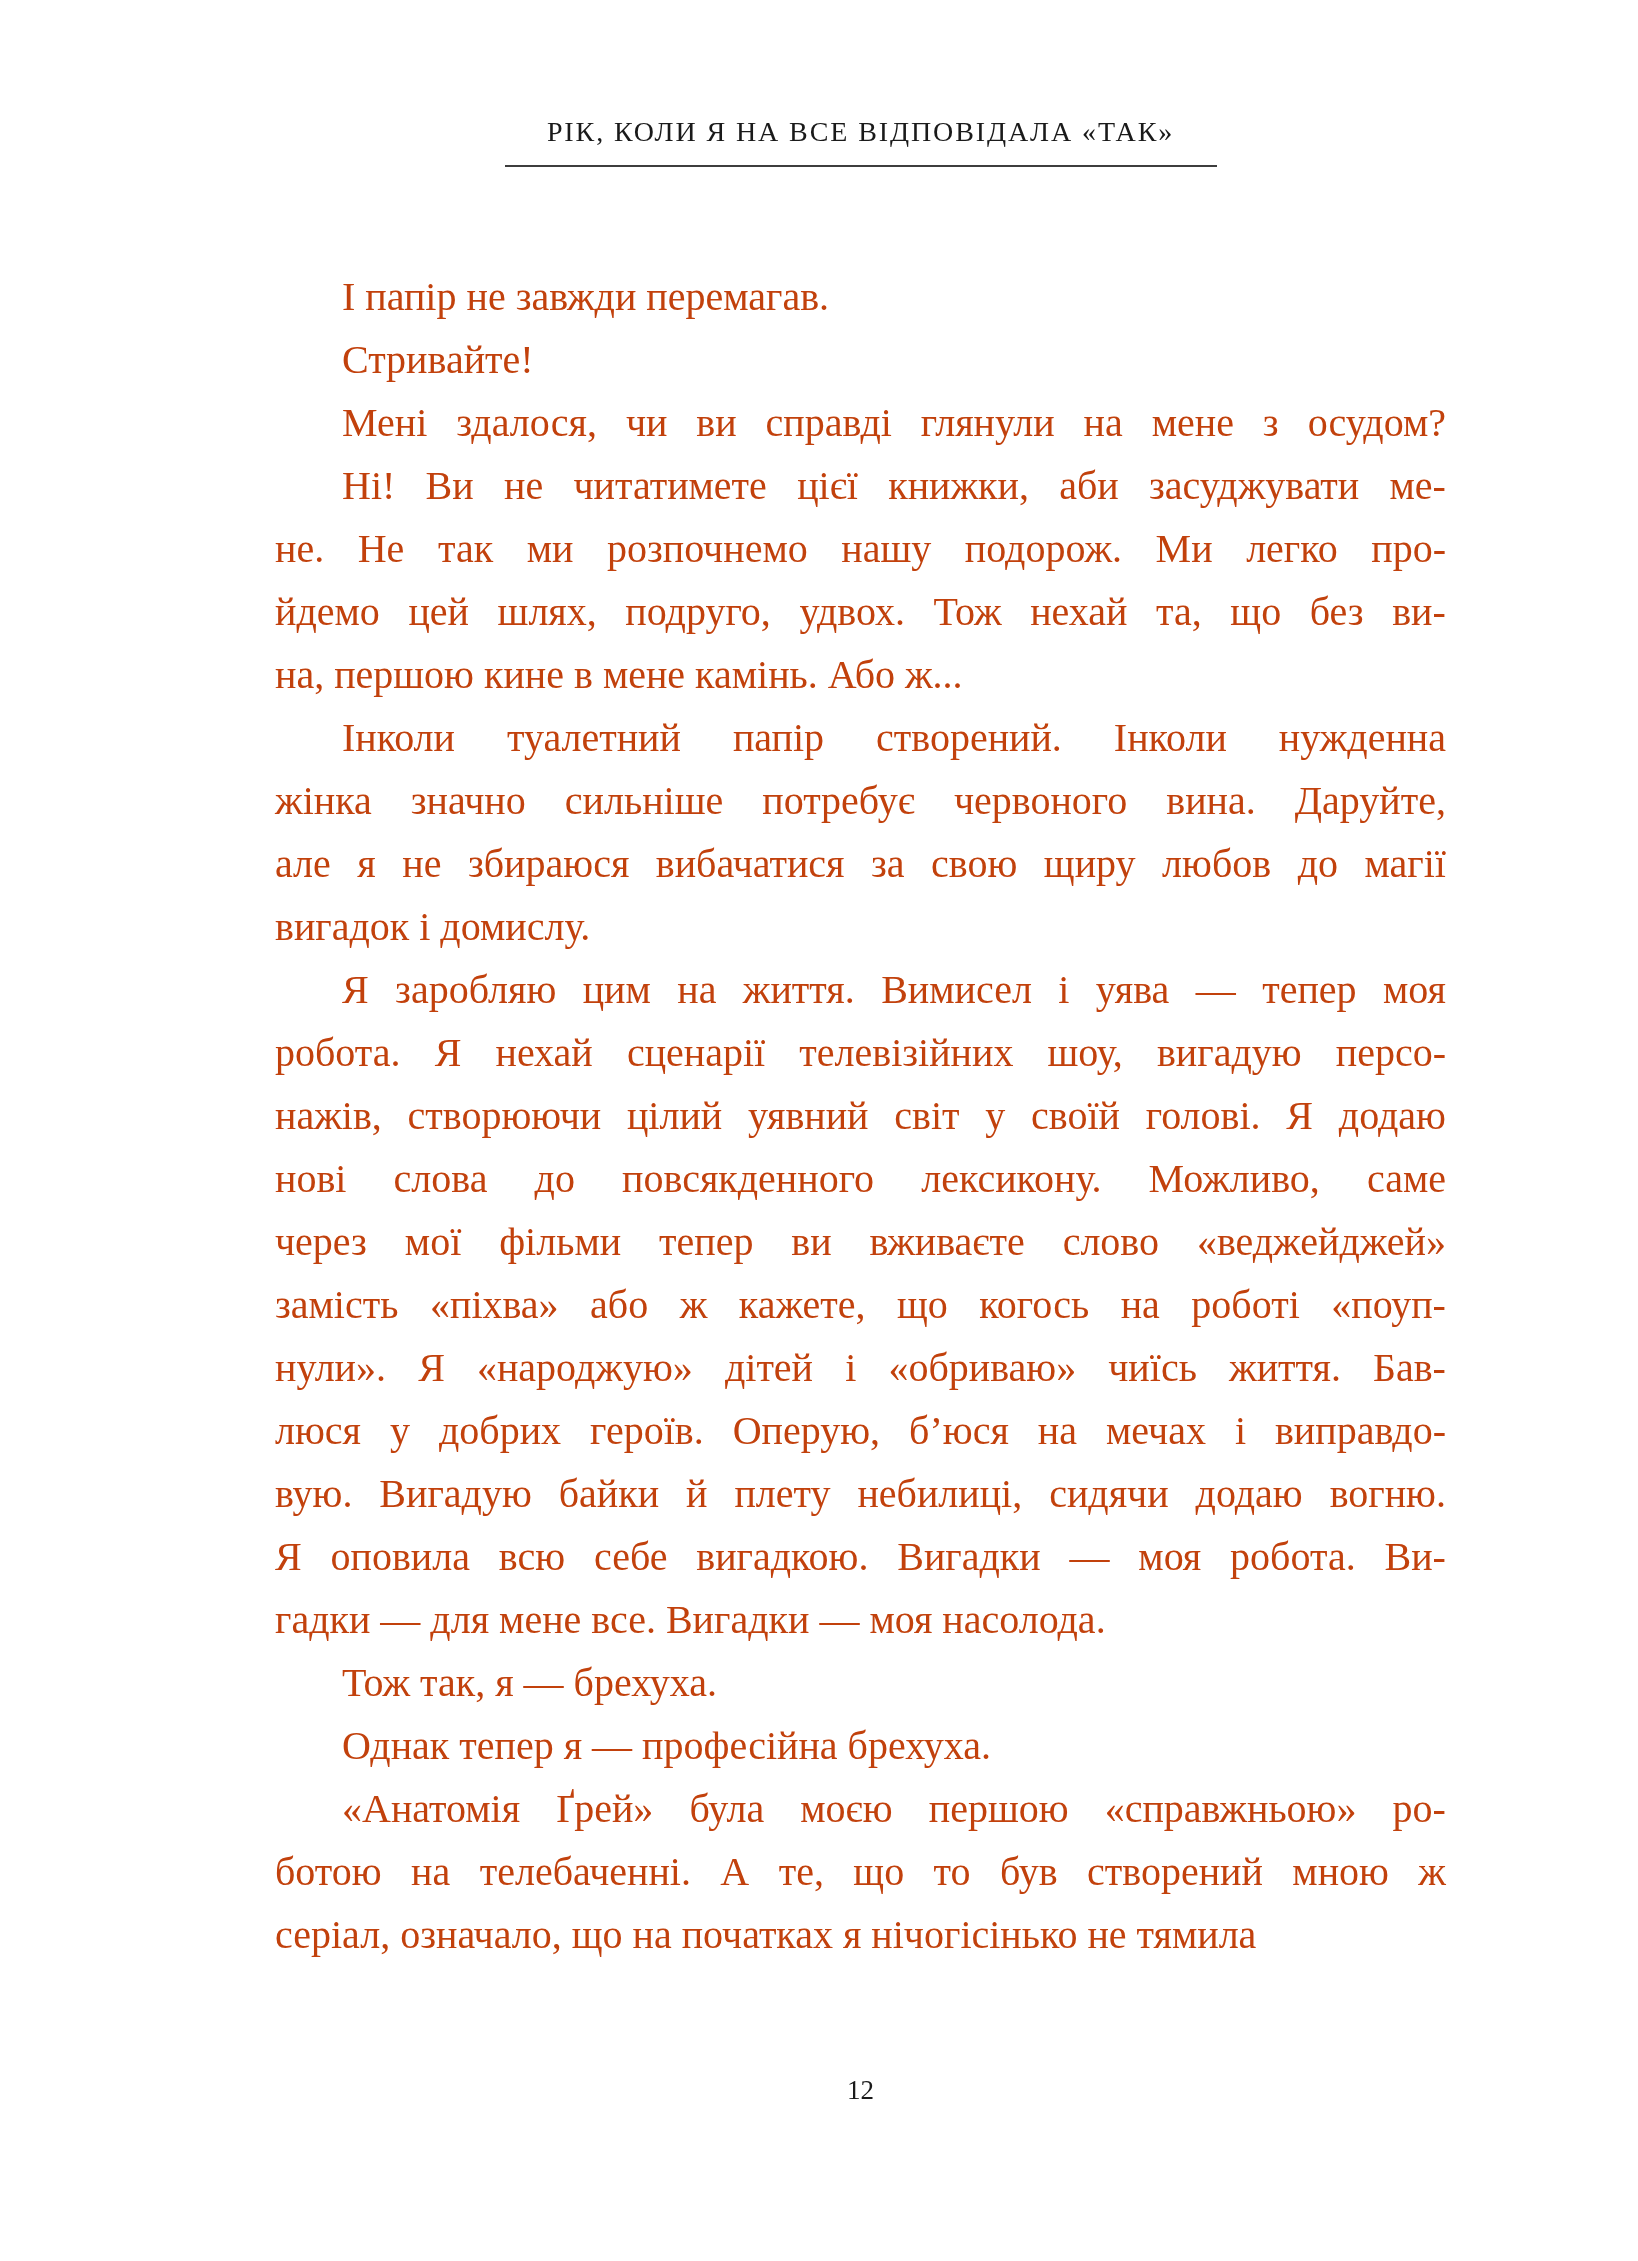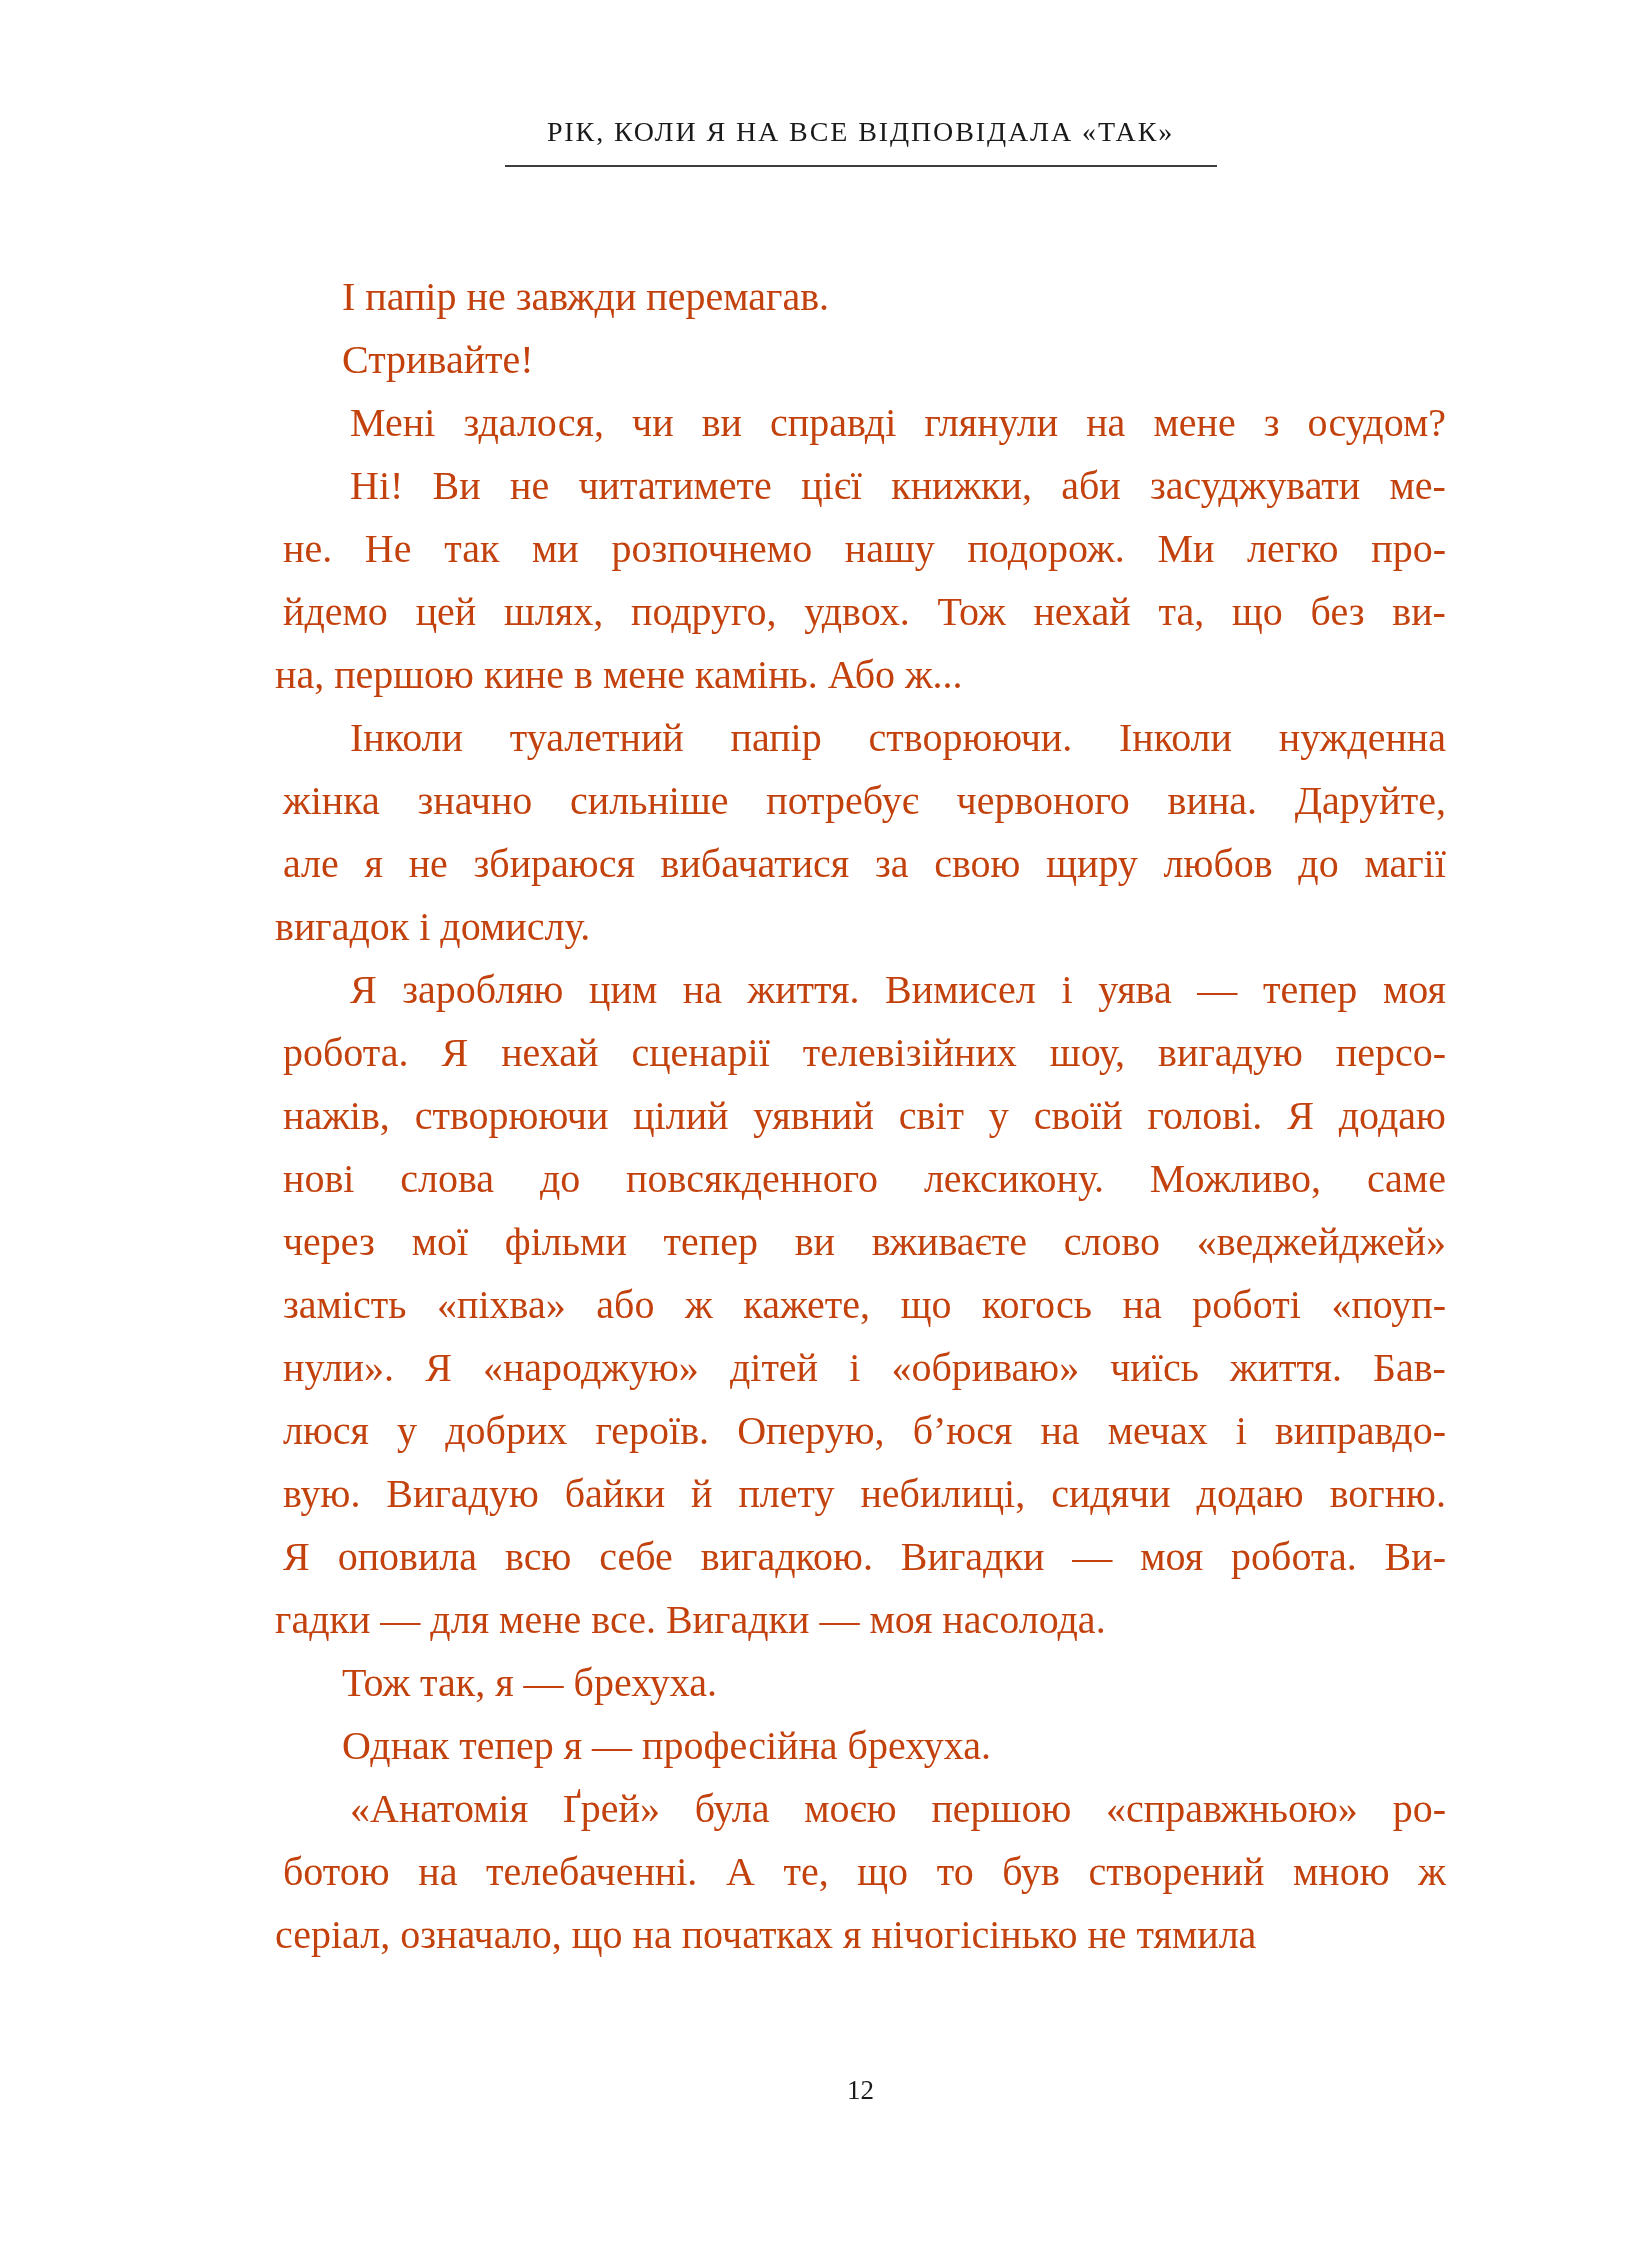--- a/index.html
+++ b/index.html
@@ -48,21 +48,20 @@
   .line {
     height: 63px;
     line-height: 63px;
     white-space: pre;
     text-align: left;
   }
   .line.just {
     display: flex;
     justify-content: space-between;
     align-items: flex-end;
-    margin-left: 8px;
   }
   .line.indent {
     padding-left: 67px;
   }
   .page-footer {
     position: absolute;
     left: 275px;
     top: 2071px;
     width: 1171px;
     text-align: center;
@@ -84,21 +83,21 @@
   </header>
 
   <main class="body-text" id="body-text">
       <div class="line indent">І папір не завжди перемагав.</div>
       <div class="line indent">Стривайте!</div>
       <div class="line just indent"><span>Мені</span><span>здалося,</span><span>чи</span><span>ви</span><span>справді</span><span>глянули</span><span>на</span><span>мене</span><span>з</span><span>осудом?</span></div>
       <div class="line just indent"><span>Ні!</span><span>Ви</span><span>не</span><span>читатимете</span><span>цієї</span><span>книжки,</span><span>аби</span><span>засуджувати</span><span>ме-</span></div>
       <div class="line just"><span>не.</span><span>Не</span><span>так</span><span>ми</span><span>розпочнемо</span><span>нашу</span><span>подорож.</span><span>Ми</span><span>легко</span><span>про-</span></div>
       <div class="line just"><span>йдемо</span><span>цей</span><span>шлях,</span><span>подруго,</span><span>удвох.</span><span>Тож</span><span>нехай</span><span>та,</span><span>що</span><span>без</span><span>ви-</span></div>
       <div class="line">на, першою кине в мене камінь. Або ж...</div>
-      <div class="line just indent"><span>Інколи</span><span>туалетний</span><span>папір</span><span>створюючи.</span><span>Інколи</span><span>нужденна</span></div>
+      <div class="line just indent"><span>Інколи</span><span>туалетний</span><span>папір</span><span>створений.</span><span>Інколи</span><span>нужденна</span></div>
       <div class="line just"><span>жінка</span><span>значно</span><span>сильніше</span><span>потребує</span><span>червоного</span><span>вина.</span><span>Даруйте,</span></div>
       <div class="line just"><span>але</span><span>я</span><span>не</span><span>збираюся</span><span>вибачатися</span><span>за</span><span>свою</span><span>щиру</span><span>любов</span><span>до</span><span>магії</span></div>
       <div class="line">вигадок і домислу.</div>
       <div class="line just indent"><span>Я</span><span>заробляю</span><span>цим</span><span>на</span><span>життя.</span><span>Вимисел</span><span>і</span><span>уява</span><span>—</span><span>тепер</span><span>моя</span></div>
       <div class="line just"><span>робота.</span><span>Я</span><span>нехай</span><span>сценарії</span><span>телевізійних</span><span>шоу,</span><span>вигадую</span><span>персо-</span></div>
       <div class="line just"><span>нажів,</span><span>створюючи</span><span>цілий</span><span>уявний</span><span>світ</span><span>у</span><span>своїй</span><span>голові.</span><span>Я</span><span>додаю</span></div>
       <div class="line just"><span>нові</span><span>слова</span><span>до</span><span>повсякденного</span><span>лексикону.</span><span>Можливо,</span><span>саме</span></div>
       <div class="line just"><span>через</span><span>мої</span><span>фільми</span><span>тепер</span><span>ви</span><span>вживаєте</span><span>слово</span><span>«веджейджей»</span></div>
       <div class="line just"><span>замість</span><span>«піхва»</span><span>або</span><span>ж</span><span>кажете,</span><span>що</span><span>когось</span><span>на</span><span>роботі</span><span>«поуп-</span></div>
       <div class="line just"><span>нули».</span><span>Я</span><span>«народжую»</span><span>дітей</span><span>і</span><span>«обриваю»</span><span>чиїсь</span><span>життя.</span><span>Бав-</span></div>

